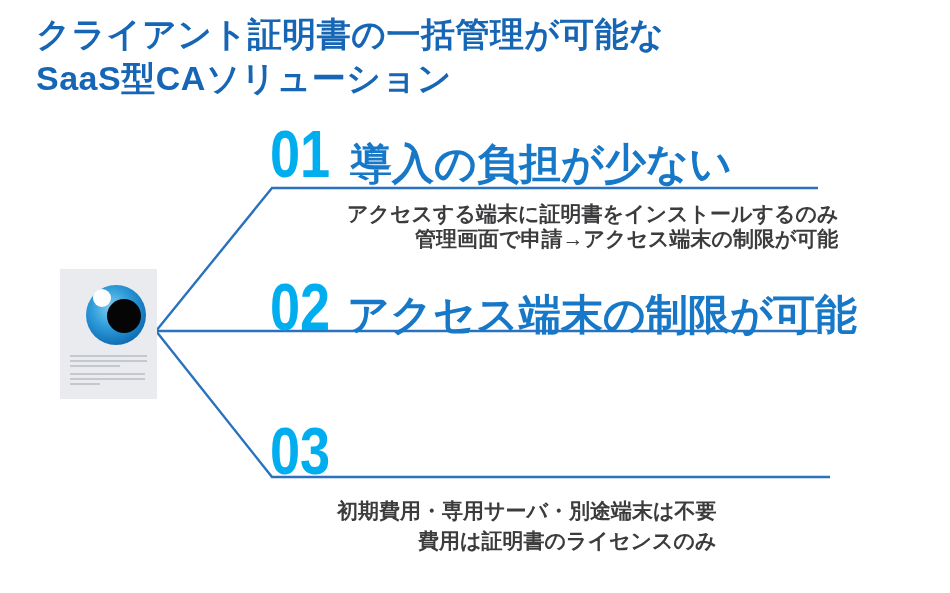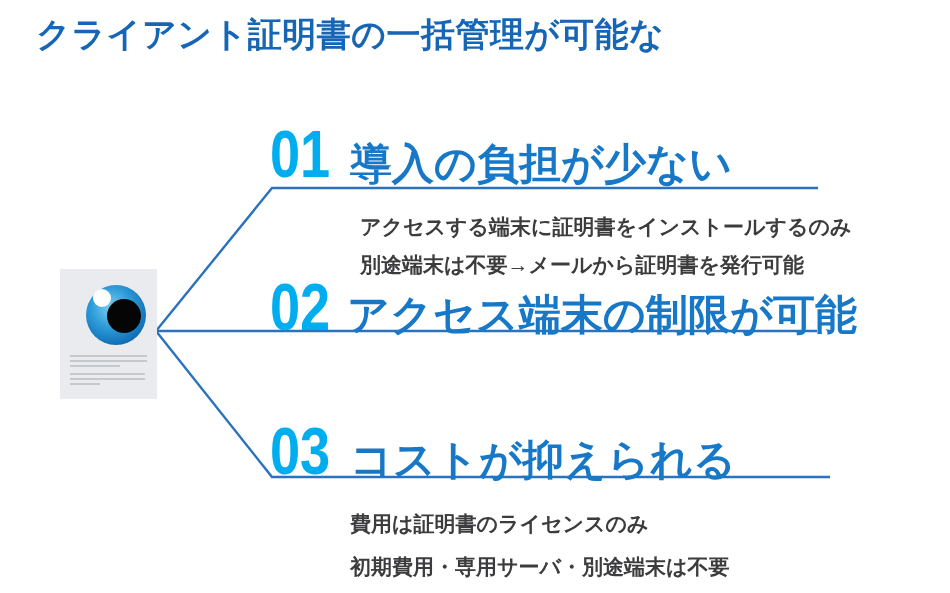--- a/index.html
+++ b/index.html
@@ -102,32 +102,33 @@
     color: #1878c8;
     white-space: nowrap;
   }
   .detail {
     position: absolute;
     font-size: 21px;
     font-weight: 700;
     color: #3c3c3e;
     white-space: nowrap;
   }
-  .detail div { margin: 13px; }
+  .detail div { margin: 0; text-align: right; }
   .detail-1 { line-height: 25px; }
   .detail-2 { line-height: 25px; }
   .detail-3 { line-height: 30px; }
 </style>
 </head>
 <body>
 
 <div class="canvas">
 
   <div class="page-title">
     <div>クライアント証明書の一括管理が可能な</div>
+    <div>SaaS型CAソリューション</div>
   </div>
 
   <svg class="connectors" width="950" height="593">
     <polyline points="156,331 272,188 818,188"></polyline>
     <polyline points="156,331 817,331"></polyline>
     <polyline points="156,331 272,477 830,477"></polyline>
   </svg>
 
   <div class="doc-icon">
     <div class="eye">
@@ -139,26 +140,25 @@
     <div class="doc-line" style="top:96px;  width:50px;"></div>
     <div class="doc-line" style="top:104px; width:75px;"></div>
     <div class="doc-line" style="top:109px; width:75px;"></div>
     <div class="doc-line" style="top:114px; width:30px;"></div>
   </div>
 
   <div class="big-number" style="left:270px; top:129px;">01</div>
   <div class="heading" style="left:350px; top:136px;">導入の負担が少ない</div>
   <div class="detail detail-1" style="left:347px; top:201px;">
     <div>アクセスする端末に証明書をインストールするのみ</div>
-    <div>別途端末は不要→メールから証明書を発行可能</div>
+    <div>管理画面で申請→アクセス端末の制限が可能</div>
   </div>
 
   <div class="big-number" style="left:270px; top:282px;">02</div>
   <div class="heading" style="left:347px; top:287px;">アクセス端末の制限が可能</div>
 
   <div class="big-number" style="left:270px; top:426px;">03</div>
-  <div class="heading" style="left:350px; top:432px;">コストが抑えられる</div>
   <div class="detail detail-3" style="left:337px; top:496px;">
+    <div>初期費用・専用サーバ・別途端末は不要</div>
     <div>費用は証明書のライセンスのみ</div>
-    <div>初期費用・専用サーバ・別途端末は不要</div>
   </div>
 
 </div>
 
 </body></html>

